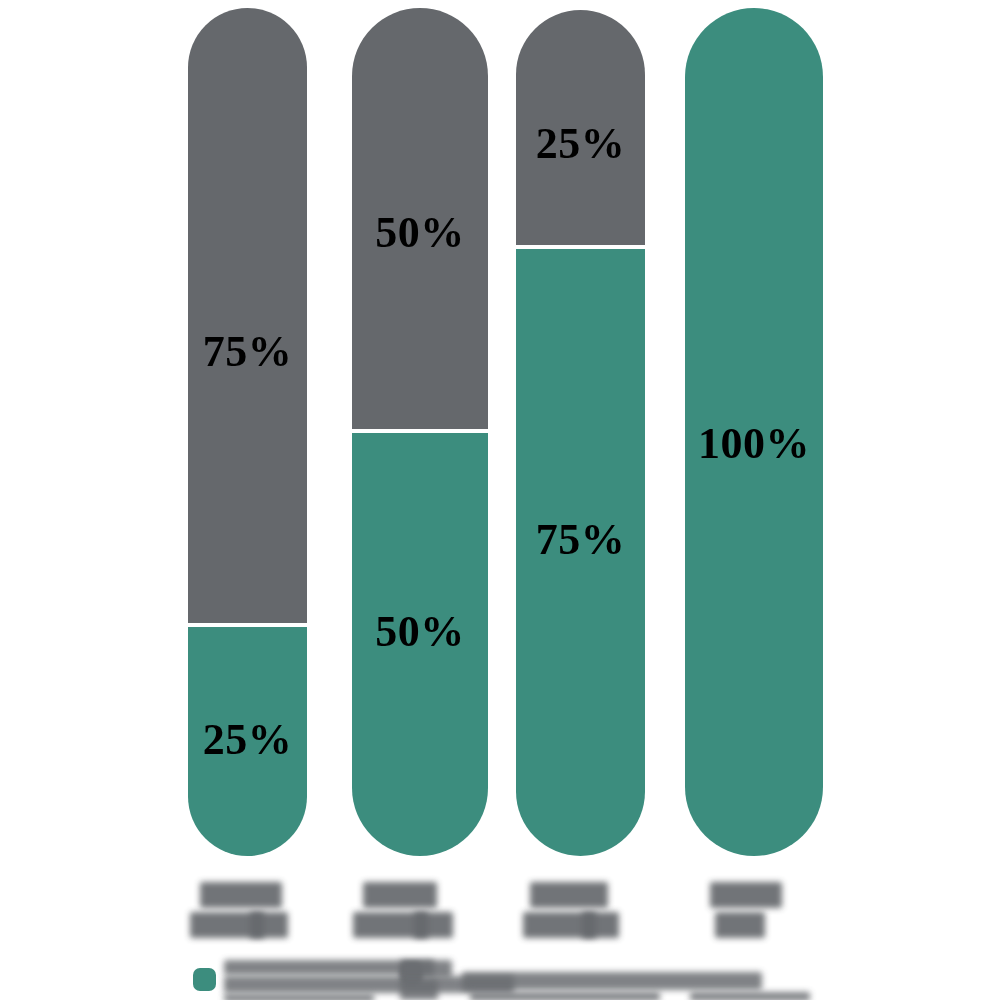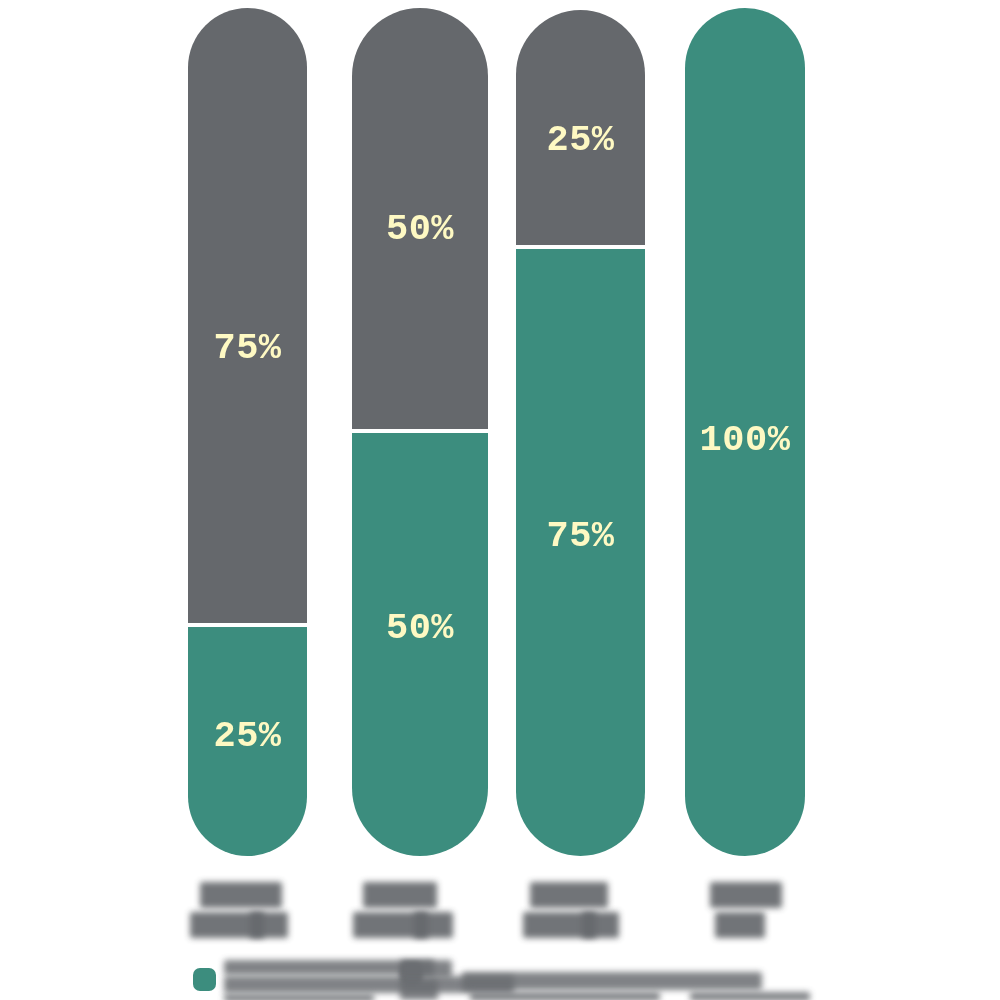--- a/index.html
+++ b/index.html
@@ -66,24 +66,24 @@
   .seg-divider {
     position: absolute;
     left: 0;
     width: 100%;
     height: 4px;
     background: #ffffff;
     z-index: 3;
   }
 
   .seg-label {
-    color: #fef9c3;
-    font-family: Liberation Mono, monospace;
+    color: #000000;
+    font-family: Liberation Serif, serif;
     font-weight: bold;
-    font-size: 37px;
+    font-size: 44px;
     letter-spacing: 0.5px;
     line-height: 1;
     white-space: nowrap;
     user-select: none;
   }
 
   
   .redacted {
     position: absolute;
     background: #66696d;
@@ -168,21 +168,21 @@
           <span class="seg-label" style="margin-top: 112px;">25%</span>
         </div>
         <div class="seg-divider" id="div-3" style="top: 235px;"></div>
         <div class="bar-segment seg-bottom" id="seg-bot-3" style="height: 609px; background: rgb(60, 141, 126); align-items: flex-start;">
           <span class="seg-label" style="margin-top: 271px;">75%</span>
         </div>
       </div>
     </div>
 
     <div class="bar-column" id="col-4" style="left: 685px; width: 120px;">
-      <div class="bar-pill" id="pill-4" style="top: 8px; height: 848px;">
+      <div class="bar-pill" id="pill-4" style="top: 8px; height: 848px; padding-left: 18px;">
         <div class="bar-segment seg-bottom" id="seg-bot-4" style="height: 848px; background: rgb(60, 141, 126); align-items: flex-start;">
           <span class="seg-label" style="margin-top: 414px;">100%</span>
         </div>
       </div>
     </div>
 
   </div>
 
   <div id="xaxis">
     <div class="xlabel-group" id="xl-1" style="left: 0px; top: 0px;"></div>

